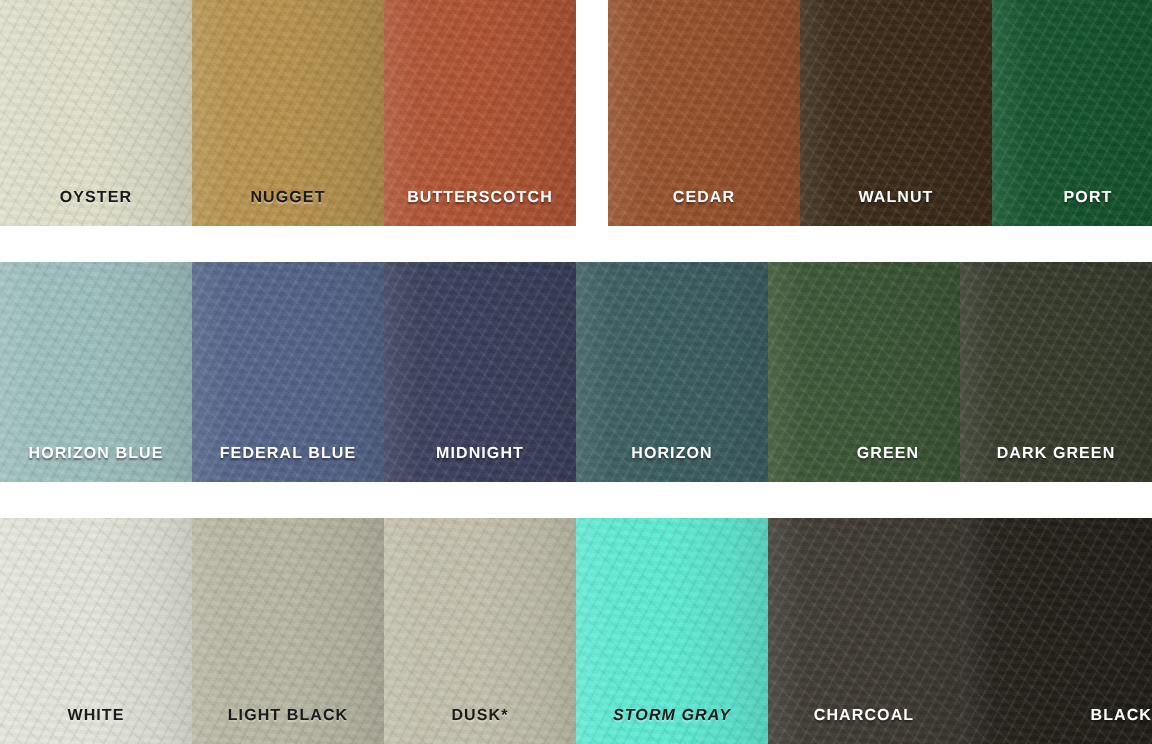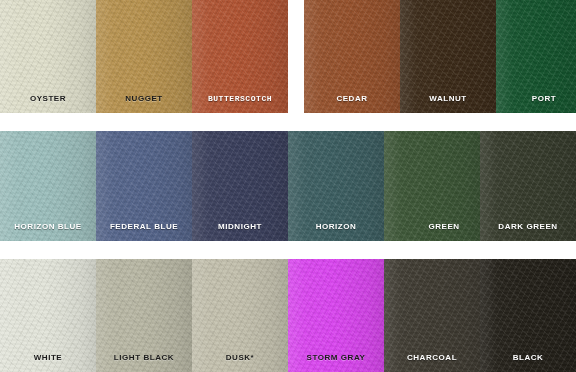--- a/index.html
+++ b/index.html
@@ -105,21 +105,21 @@
       <div class="swatch-label label-dark" style="color: rgb(26, 26, 26);">OYSTER</div>
     </div>
     <div class="swatch" style="background-color: rgb(183, 146, 79);">
       <div class="grain"></div>
       <div class="shade"></div>
       <div class="swatch-label label-dark" style="color: rgb(26, 26, 26);">NUGGET</div>
     </div>
     <div class="swatch" style="background-color: rgb(176, 84, 51);">
       <div class="grain"></div>
       <div class="shade"></div>
-      <div class="swatch-label label-light" style="color: rgb(255, 255, 255); font-family: Liberation Mono, monospace;">BUTTERSCOTCH</div>
+      <div class="swatch-label label-light" style="color: rgb(255, 255, 255);">BUTTERSCOTCH</div>
     </div>
     <div class="swatch" style="background-color: rgb(149, 81, 44); margin-left: 16px;">
       <div class="grain"></div>
       <div class="shade"></div>
       <div class="swatch-label label-light" style="color: rgb(255, 255, 255);">CEDAR</div>
     </div>
     <div class="swatch" style="background-color: rgb(59, 42, 24);">
       <div class="grain"></div>
       <div class="shade"></div>
       <div class="swatch-label label-light" style="color: rgb(255, 255, 255);">WALNUT</div>
@@ -177,30 +177,30 @@
     <div class="swatch" style="background-color: rgb(184, 183, 164);">
       <div class="grain"></div>
       <div class="shade"></div>
       <div class="swatch-label label-dark" style="color: rgb(26, 26, 26);">LIGHT BLACK</div>
     </div>
     <div class="swatch" style="background-color: rgb(195, 192, 173);">
       <div class="grain"></div>
       <div class="shade"></div>
       <div class="swatch-label label-dark" style="color: rgb(26, 26, 26);">DUSK*</div>
     </div>
-    <div class="swatch" style="background-color: #d946ef;">
+    <div class="swatch" style="background-color: #5eead4; font-style: italic;">
       <div class="grain"></div>
       <div class="shade"></div>
       <div class="swatch-label label-dark" style="color: rgb(26, 26, 26);">STORM GRAY</div>
     </div>
     <div class="swatch" style="background-color: rgb(63, 59, 50);">
       <div class="grain"></div>
       <div class="shade"></div>
       <div class="swatch-label label-light" style="color: rgb(255, 255, 255);">CHARCOAL</div>
     </div>
     <div class="swatch" style="background-color: rgb(35, 32, 25);">
       <div class="grain"></div>
       <div class="shade"></div>
-      <div class="swatch-label label-light" style="color: rgb(255, 255, 255);">BLACK</div>
+      <div class="swatch-label label-light" style="color: rgb(255, 255, 255); text-align: right;">BLACK</div>
     </div>
   </div>
 
 </div>
 
 </body></html>

